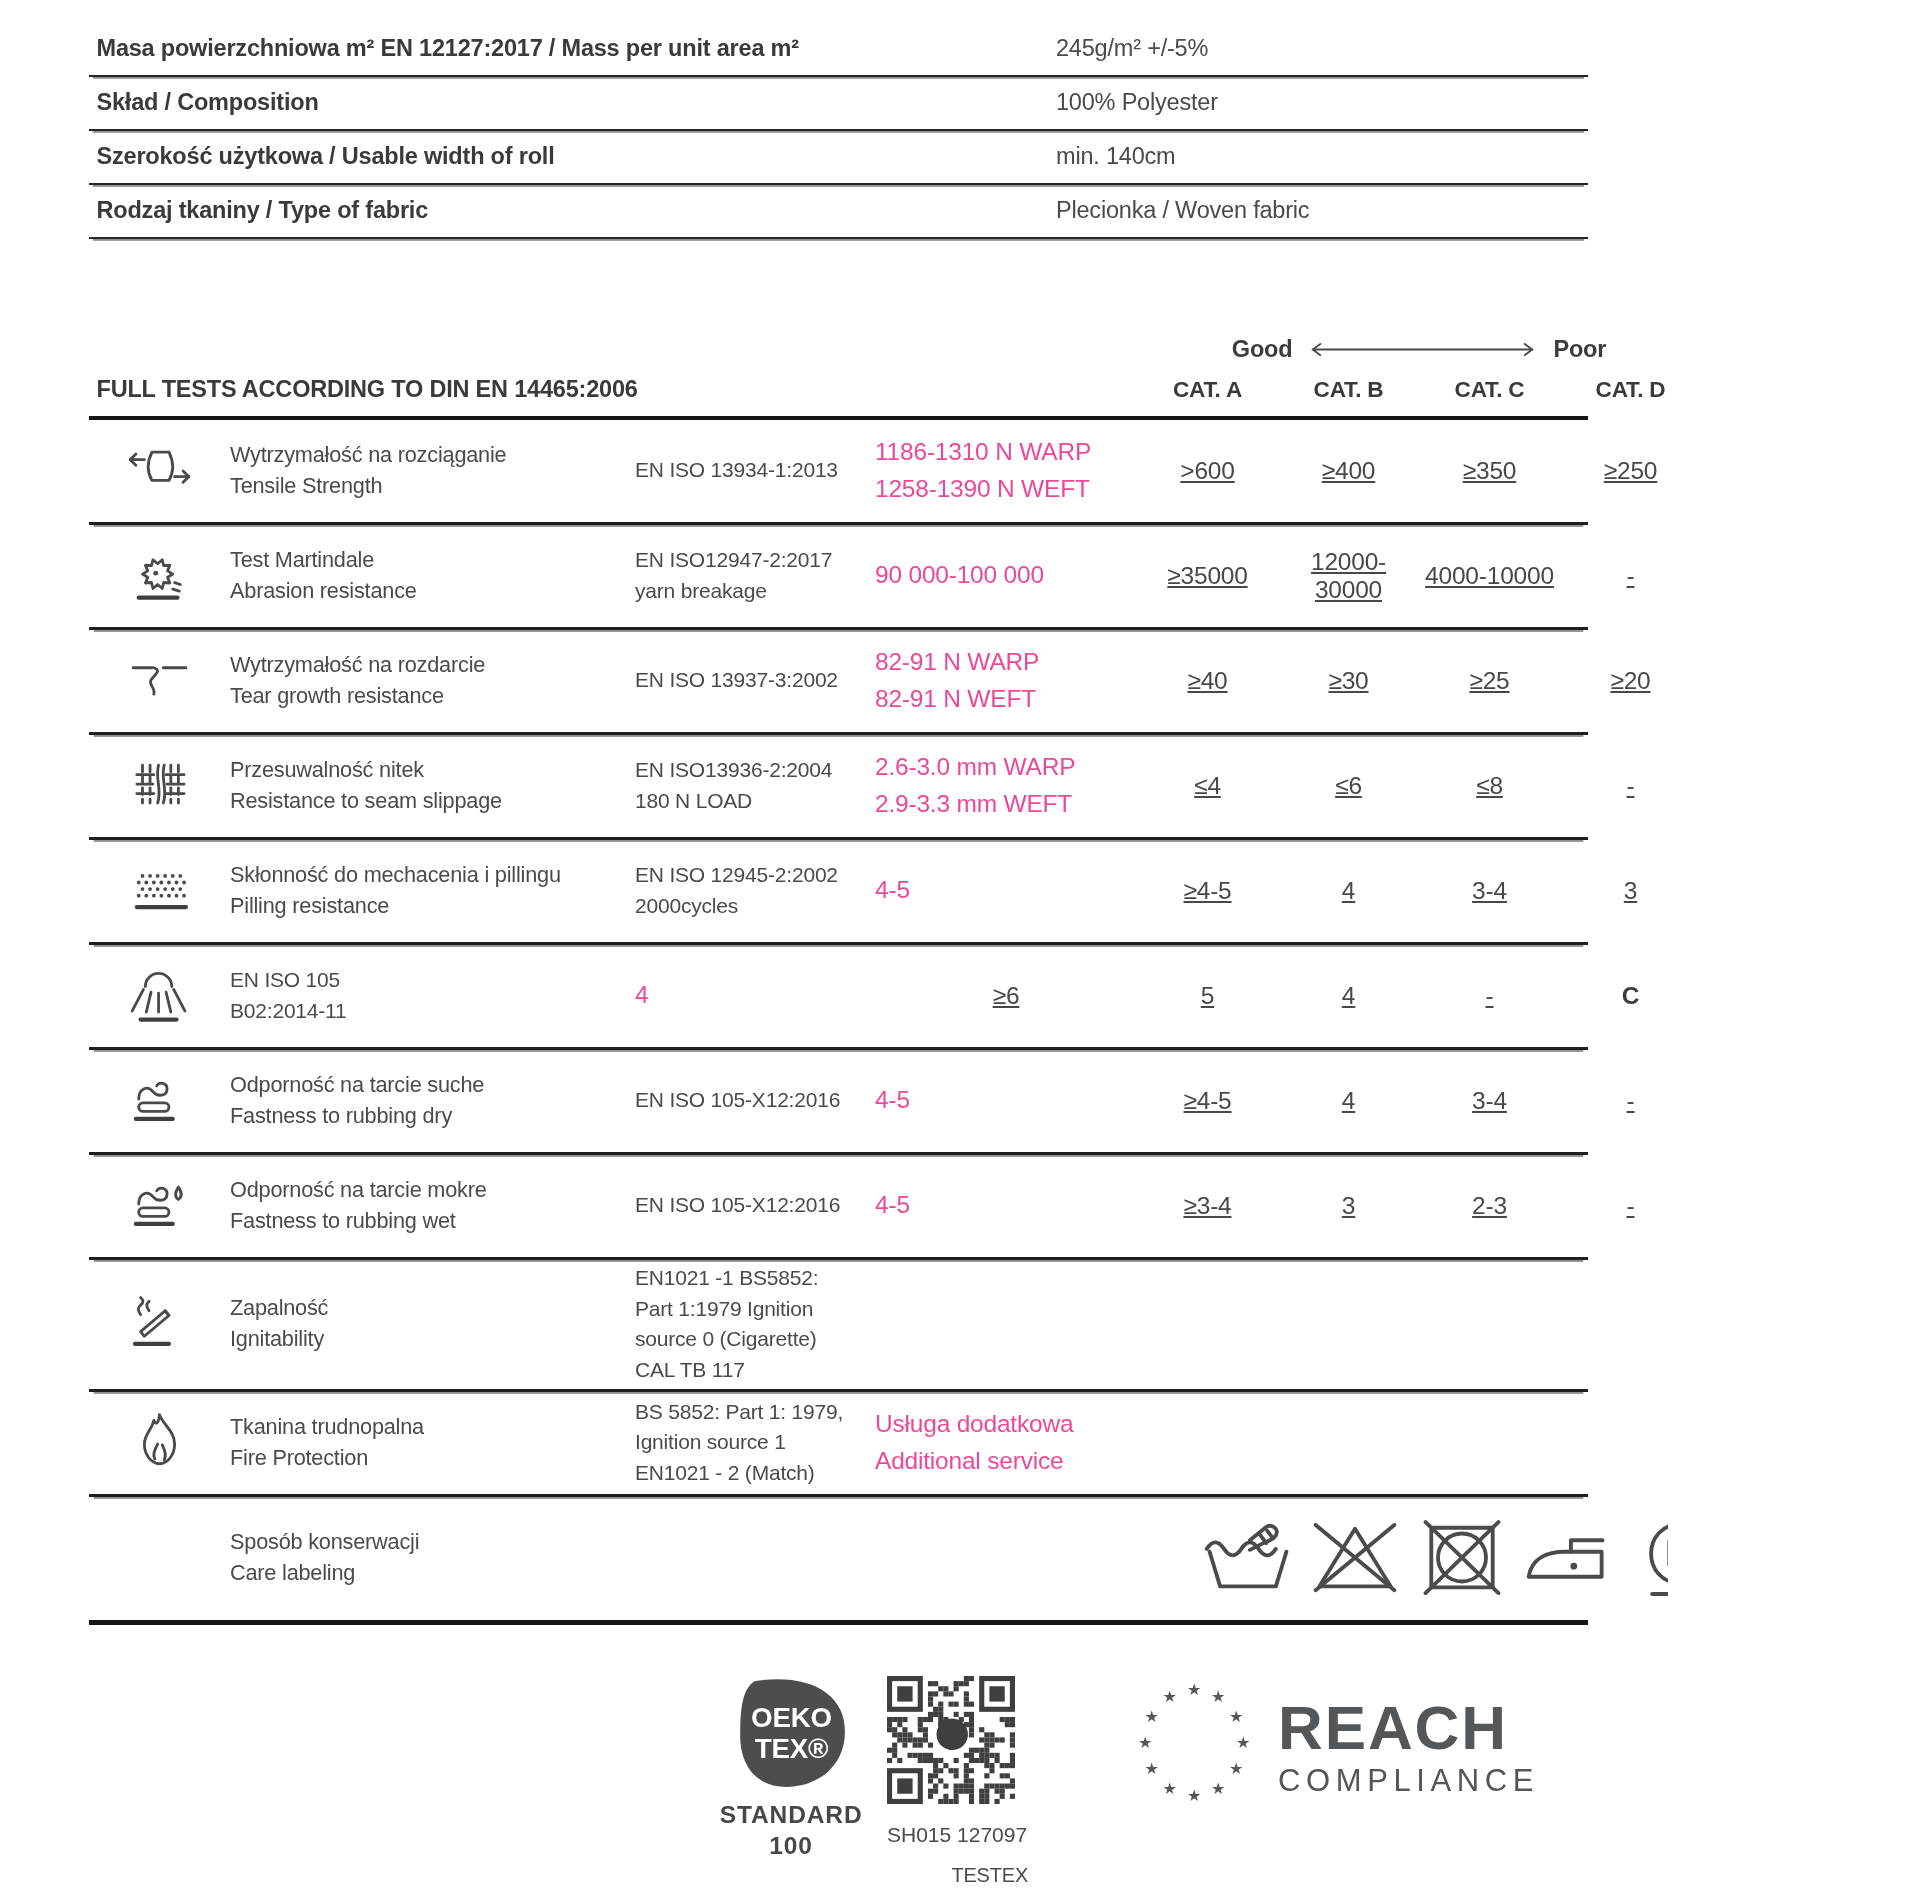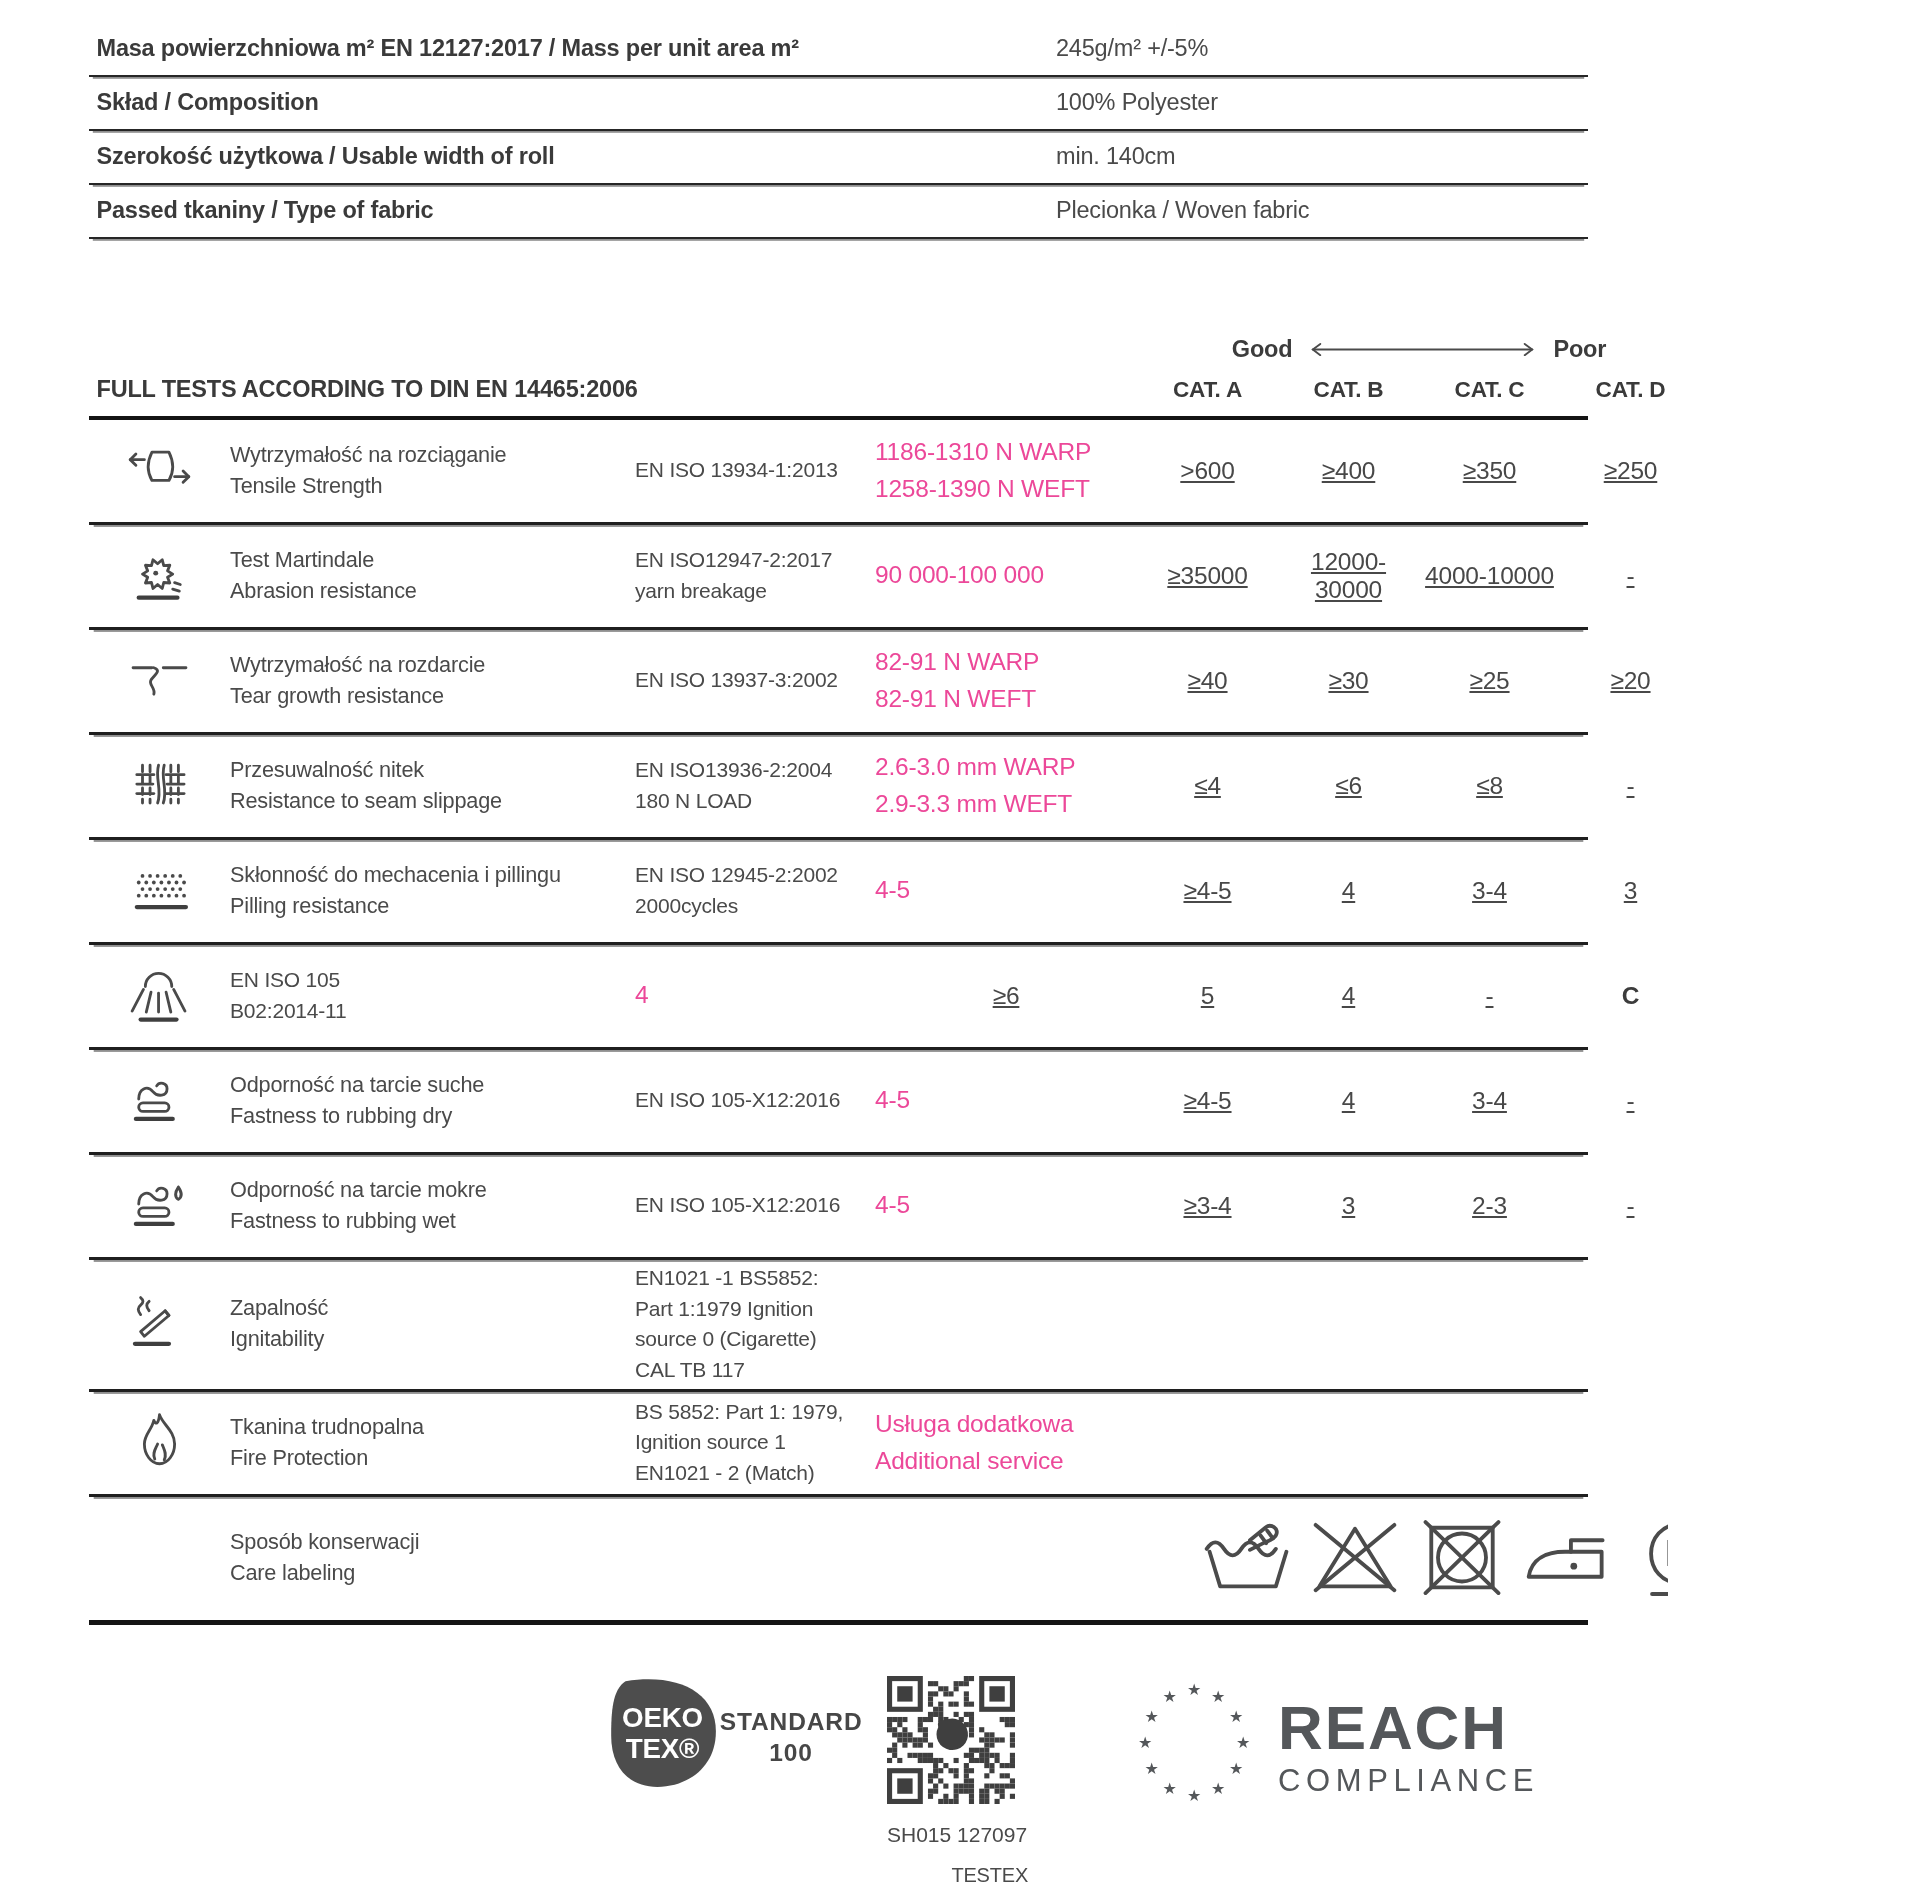--- a/index.html
+++ b/index.html
@@ -39,21 +39,21 @@
   .care-icons svg{width:96px;height:87px;}
 
   
   .ink{stroke:#4a4a4a;fill:none;stroke-width:3;stroke-linecap:round;stroke-linejoin:round;}
   .ink-f{fill:#4a4a4a;stroke:none;}
   .ink-b{stroke:#3f3f3f;fill:none;stroke-width:4.5;stroke-linecap:round;}
   .care-ink{stroke:#4b4b4b;fill:none;stroke-width:4;stroke-linecap:round;stroke-linejoin:round;}
 
   
   .footer{display:flex;align-items:flex-start;justify-content:flex-end;margin-top:51px;padding-right:49px;}
-  .oeko{display:flex;flex-direction:row;align-items:center;}
+  .oeko{display:flex;flex-direction:column;align-items:center;}
   .oeko-label{font-weight:bold;font-size:24.5px;color:#474747;text-align:center;line-height:1.25;margin-top:9.4px;letter-spacing:0.9px;}
   .qr-block{margin-left:24.5px;width:141px;}
   .qr-code-text{font-size:21px;color:#4a4a4a;margin-top:16px;letter-spacing:0;}
   .qr-lab{font-size:20px;color:#4a4a4a;text-align:right;margin-top:17px;}
   .reach{margin-left:109px;margin-top:7.5px;display:flex;align-items:center;gap:17px;}
   .reach-stars{position:relative;width:124px;height:130px;}
   .reach-stars span{position:absolute;font-size:16px;color:#54575a;}
   .reach-title{font-size:62px;font-weight:bold;color:#54575a;letter-spacing:1.9px;line-height:1.0;}
   .reach-sub{font-size:31px;color:#54575a;letter-spacing:5.6px;margin-top:3.8px;}
 </style>
@@ -69,21 +69,21 @@
     </div>
     <div class="spec-row">
       <div class="spec-label">Skład / Composition</div>
       <div class="spec-value">100% Polyester</div>
     </div>
     <div class="spec-row">
       <div class="spec-label">Szerokość użytkowa / Usable width of roll</div>
       <div class="spec-value">min. 140cm</div>
     </div>
     <div class="spec-row">
-      <div class="spec-label">Passed tkaniny / Type of fabric</div>
+      <div class="spec-label">Rodzaj tkaniny / Type of fabric</div>
       <div class="spec-value">Plecionka / Woven fabric</div>
     </div>
   </div>
 
   <div class="tests">
 
     <div class="scale-row">
       <div class="scale">
         <span>Good</span>
         <svg width="235" height="15" viewBox="0 0 250 16">

